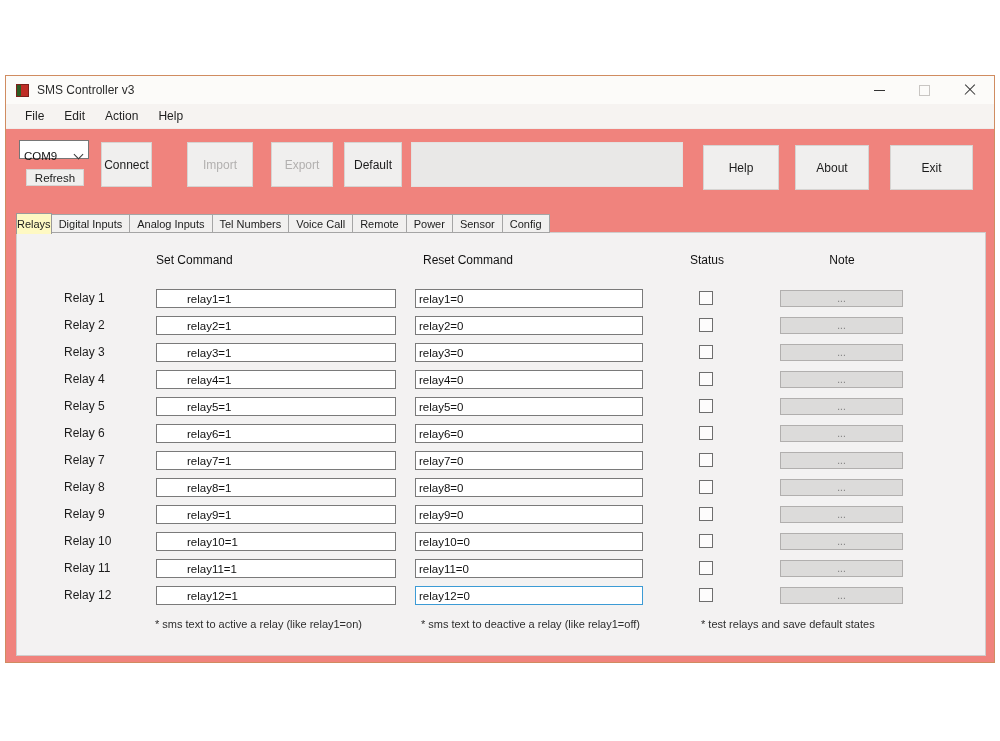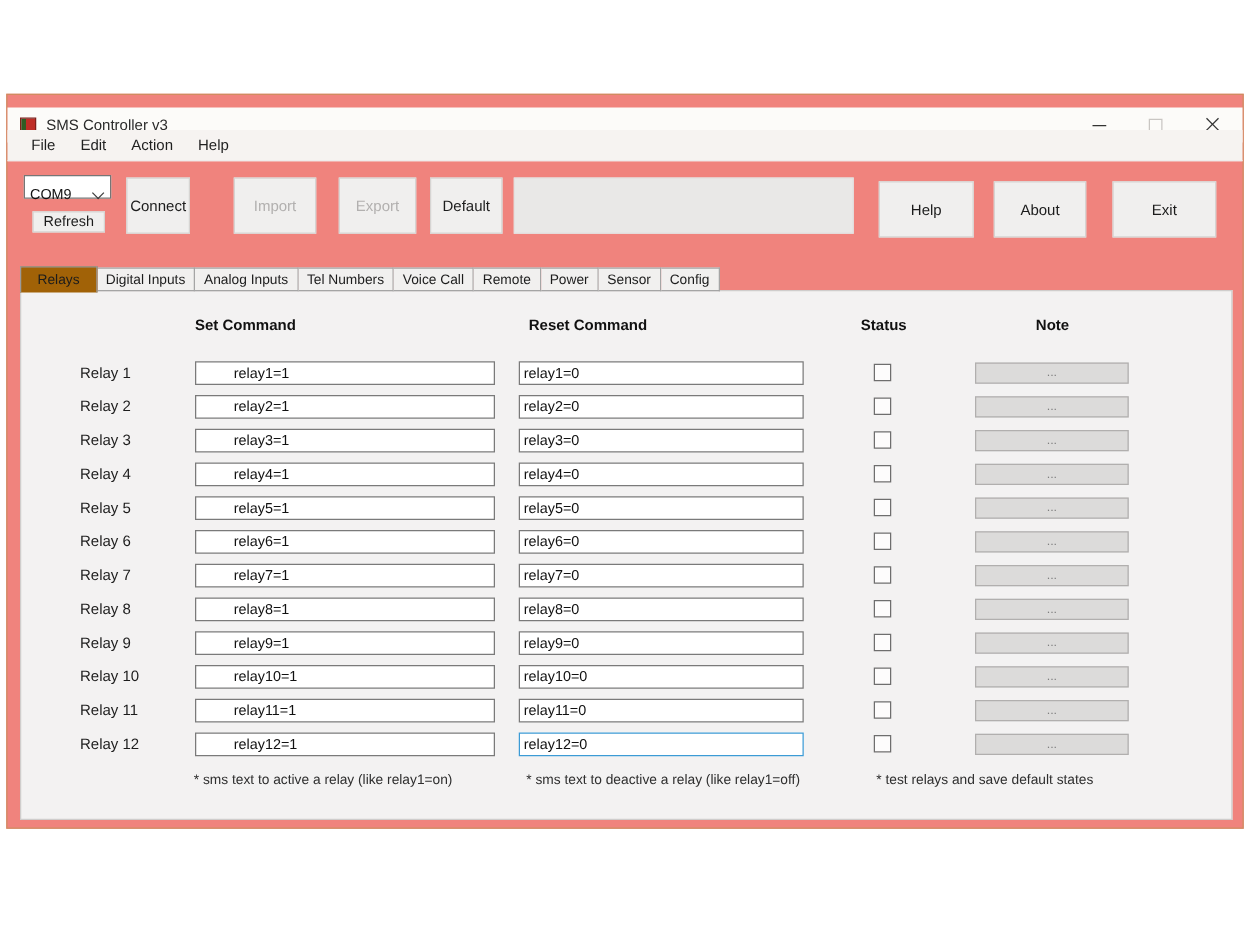--- a/index.html
+++ b/index.html
@@ -8,21 +8,21 @@
     font-family:"Liberation Sans",sans-serif;overflow:hidden;
   }
   
   .window{
     position:absolute;left:5px;top:75px;width:990px;height:588px;
     background:#f0837d;border:1px solid #d08c60;box-sizing:border-box;
   }
   
   .titlebar{
     position:absolute;left:0;top:0;width:100%;height:28px;background:#fcfbf9;
-    display:flex;align-items:center;box-sizing:border-box;margin-top:10px;
+    display:flex;align-items:center;box-sizing:border-box;
   }
   .app-icon{
     width:13px;height:13px;margin:0 8px 0 10px;box-sizing:border-box;
     background:linear-gradient(90deg,#2e5c23 0 4px,#bf2d26 4px 100%);
     border:1px solid #7e1f1a;
   }
   .title-text{font-size:12px;color:#2b2b2b;}
   .win-controls{position:absolute;right:2px;top:0;height:28px;display:flex;}
   .win-btn{width:45px;height:28px;display:flex;align-items:center;justify-content:center;}
   .glyph-min{width:11px;height:1px;background:#333;}
@@ -69,29 +69,29 @@
   #btn-about{left:789px;top:69px;width:74px;height:45px;}
   #btn-exit{left:884px;top:69px;width:83px;height:45px;}
   
   .tabstrip{position:absolute;left:10px;top:136px;height:21px;display:flex;align-items:flex-end;z-index:3;}
   .tab{
     height:19px;padding:0 7px;font-size:11px;color:#1c1c1c;display:flex;align-items:center;
     background:#f1f0ef;border:1px solid #a5a5a5;border-left:none;box-sizing:border-box;
   }
   .tab:first-child{border-left:1px solid #a5a5a5;}
   .tab.active{
-    height:21px;padding:0 13px;background:#a16207;border:1px solid #9a9a9a;border-bottom:none;
+    height:21px;padding:0 0;background:#fef9c3;border:1px solid #9a9a9a;border-bottom:none;
     margin-bottom:-1px;z-index:4;position:relative;
   }
   
   .panel{
     position:absolute;left:10px;top:156px;width:970px;height:424px;
     background:#f3f2f2;border:1px solid #cfcdcc;box-sizing:border-box;
   }
-  .col-header{position:absolute;top:20px;font-size:12px;font-weight:700;color:#111;}
+  .col-header{position:absolute;top:20px;font-size:12px;font-weight:400;color:#111;}
   #hdr-set{left:139px;}
   #hdr-reset{left:406px;}
   #hdr-status{left:655px;width:70px;text-align:center;}
   #hdr-note{left:788px;width:74px;text-align:center;}
   .rows{position:absolute;left:0;top:56px;width:100%;}
   .row{position:relative;height:19px;margin-bottom:8px;}
   .row-label{position:absolute;left:47px;top:0;line-height:19px;font-size:12px;color:#1c1c1c;}
   .cmd-input{
     position:absolute;top:0;height:19px;background:#fff;border:1px solid #7a7a7a;
     box-sizing:border-box;font-size:11.5px;padding:0 3px;color:#111;

